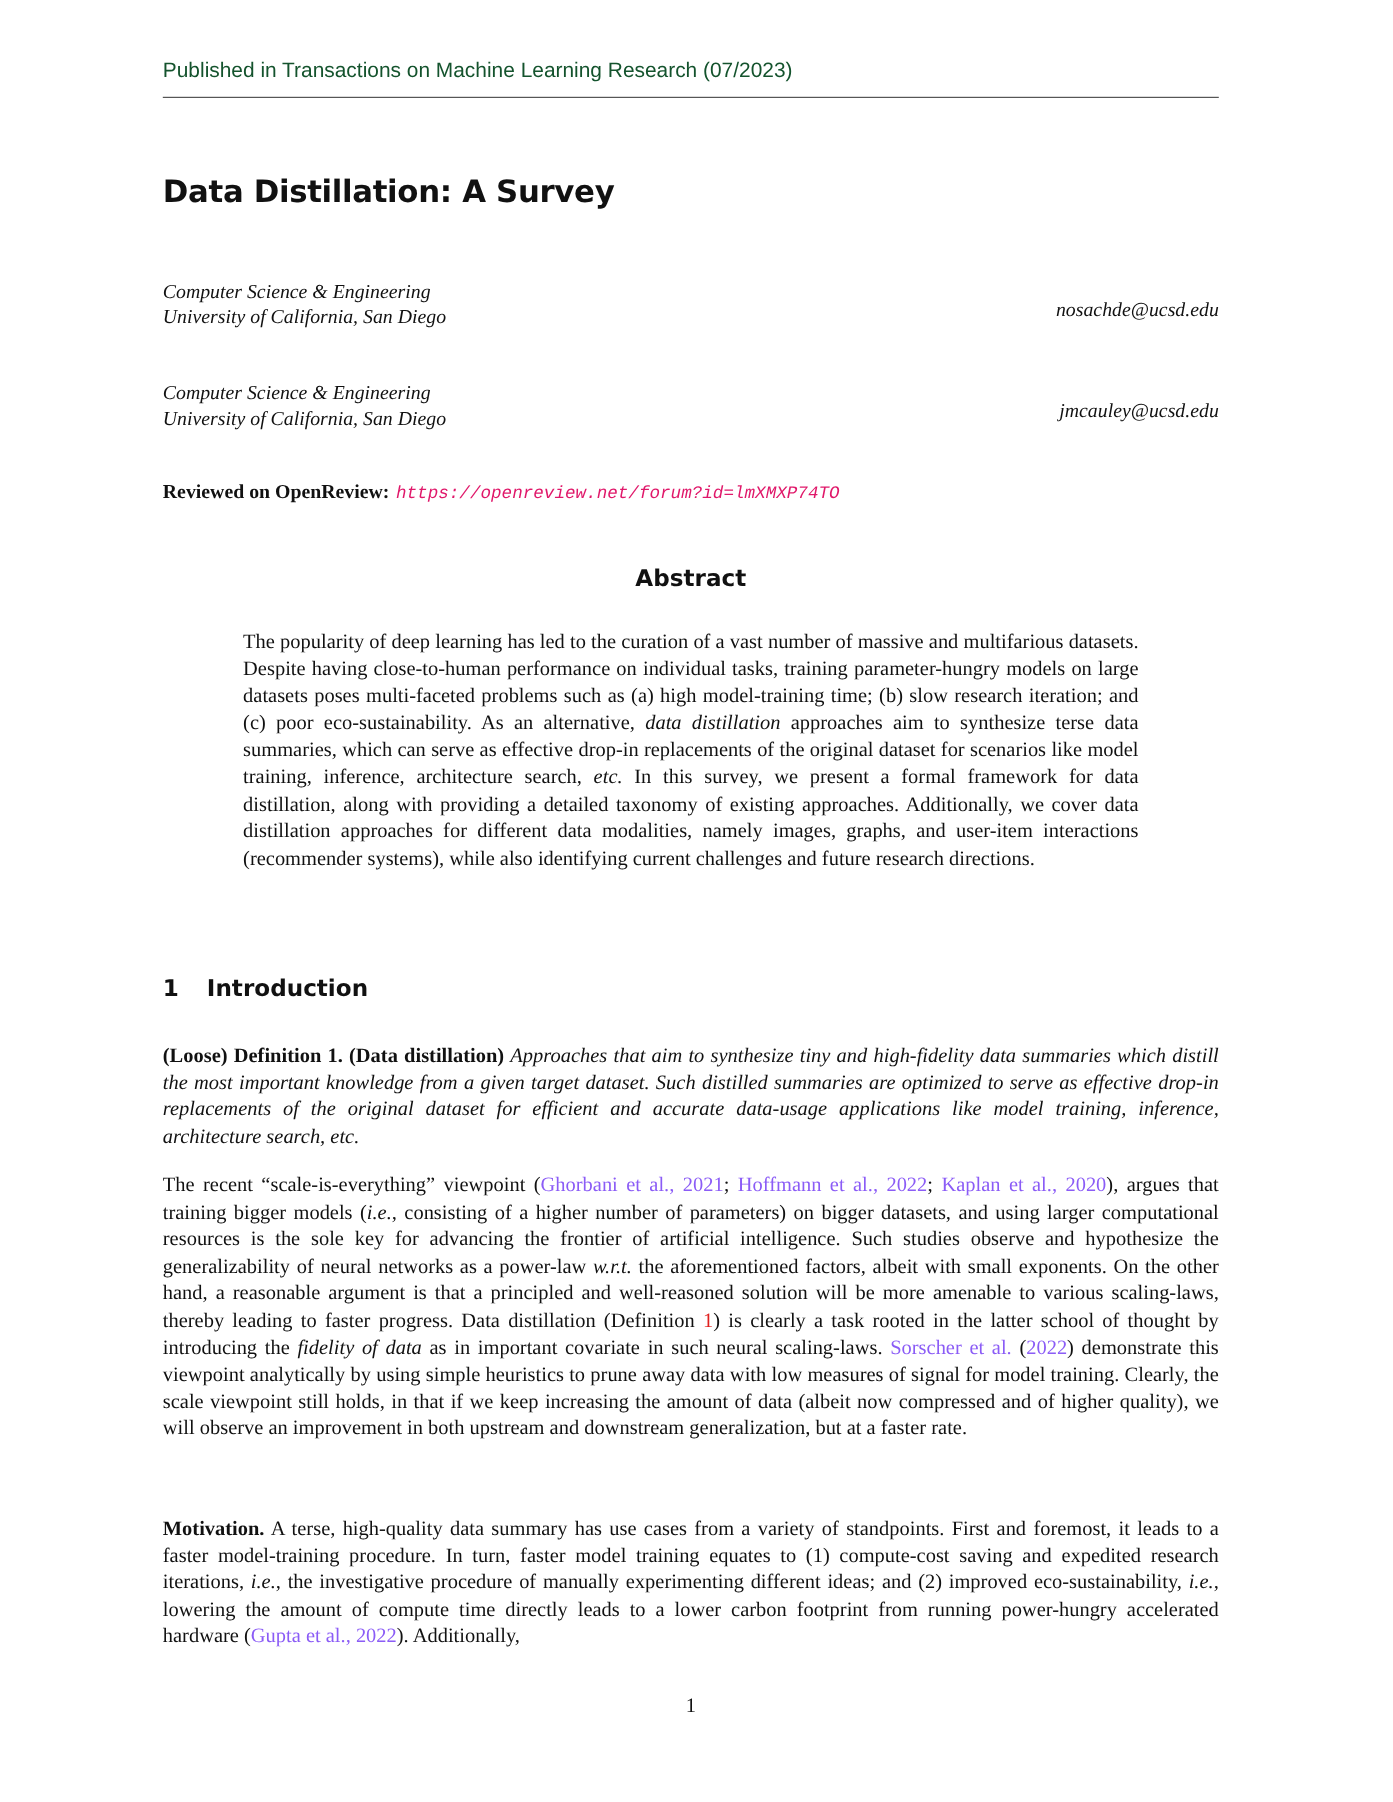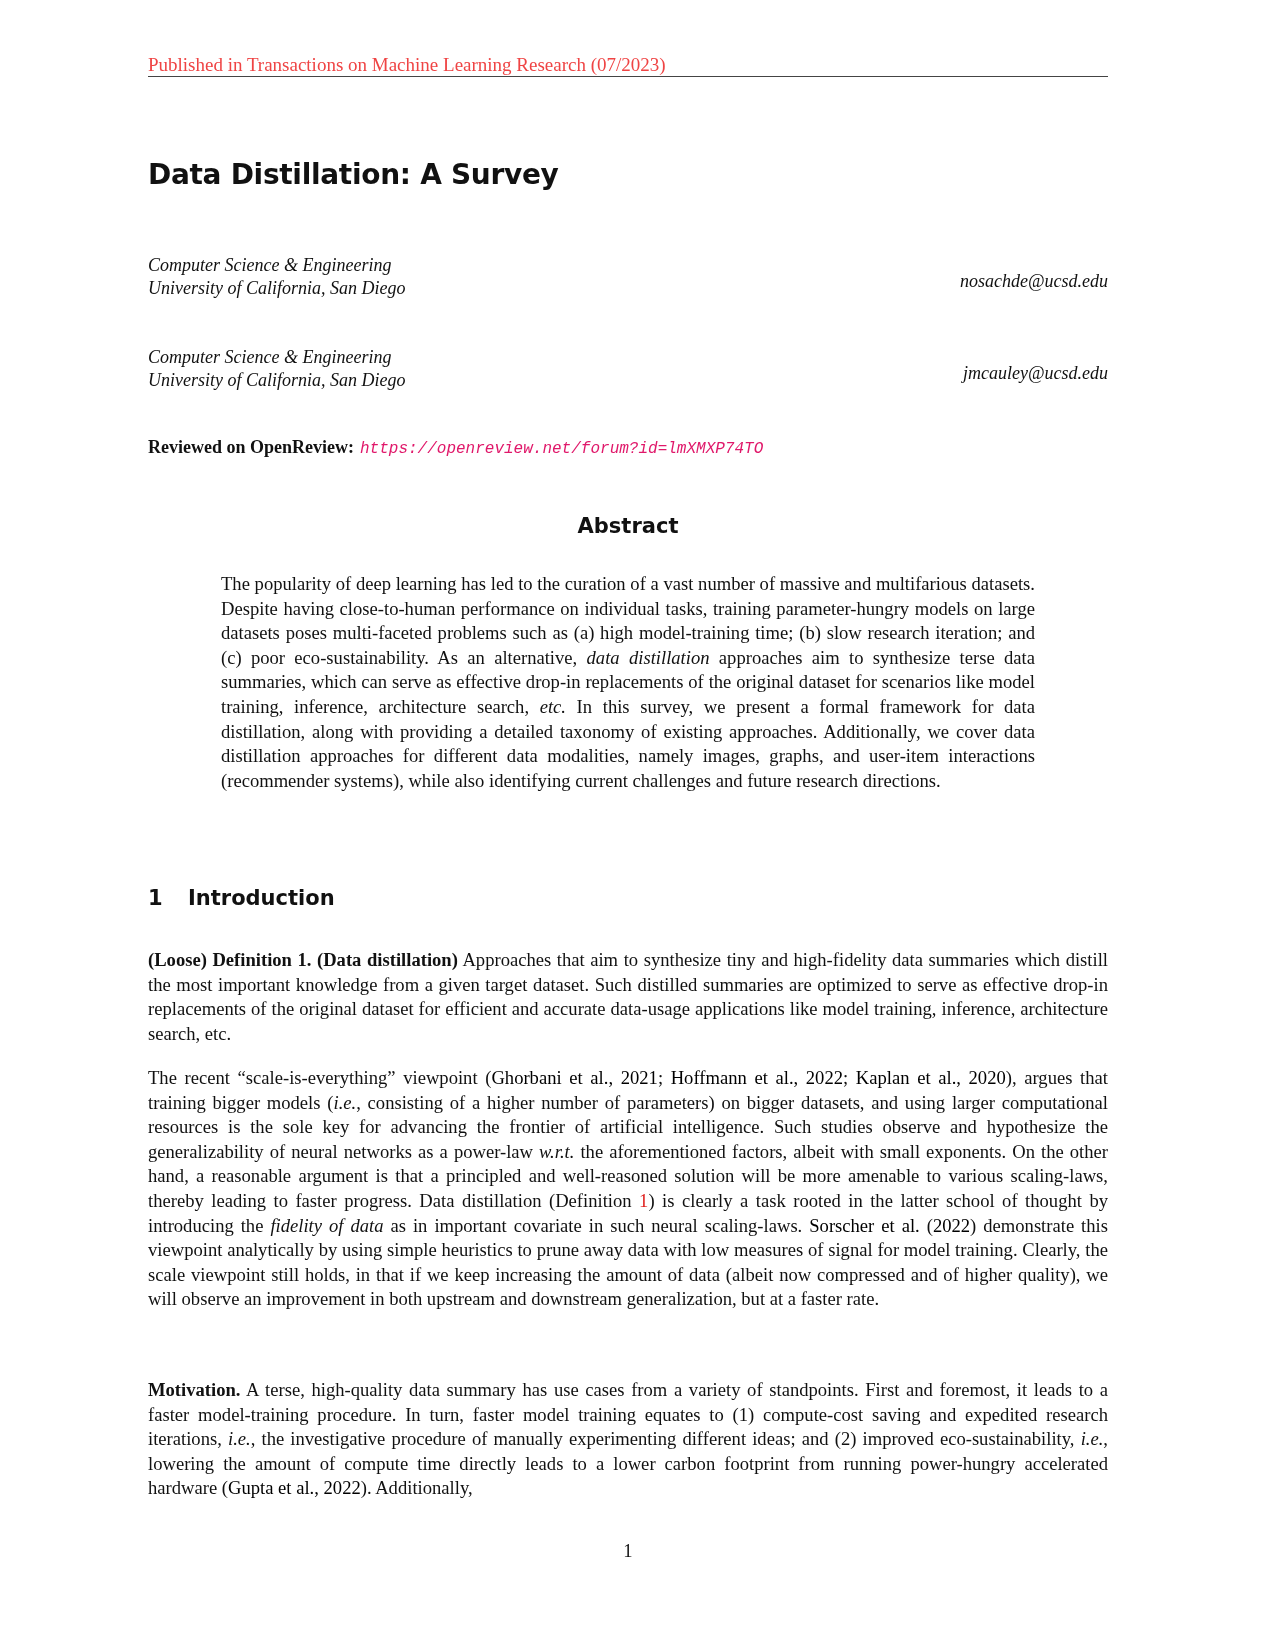--- a/index.html
+++ b/index.html
@@ -1,42 +1,42 @@
 <!DOCTYPE html>
 <html><head>
 <meta charset="utf-8">
 <style>
   html, body { margin: 0; padding: 0; background: #ffffff; }
   body { width: 1266px; height: 1638px; position: relative; overflow: hidden;
          font-family: "DejaVu Serif", "Liberation Serif", serif; color: #111; }
   .page { position: absolute; left: 148px; width: 960px; top: 0; }
   .running-head { position: absolute; top: 54px; left: 0; width: 960px;
-                  font-size: 19px; font-family: Liberation Serif, serif; color: #ef4444;
-                  padding-bottom: 0; border-bottom: 1.6px solid #444; }
+                  font-size: 19px; font-family: Liberation Sans, sans-serif; color: #14532d;
+                  padding-bottom: 12px; border-bottom: 1.6px solid #444; }
   .title { position: absolute; top: 158px; left: 0; font-family: "DejaVu Sans", sans-serif;
            font-weight: bold; font-size: 28px; letter-spacing: -0.3px; color: #111; margin: 0; }
   .author { position: absolute; left: 0; width: 960px; font-family: "Liberation Serif", serif; font-size: 18px; line-height: 23px; }
   .author .name { font-weight: bold; font-size: 19px; }
   .author .aff { font-style: italic; }
   .author .email { position: absolute; right: 0; top: 16px; font-style: italic; }
   .reviewed { position: absolute; top: 437px; left: 0; font-family: "Liberation Serif", serif; font-size: 18px; }
   .reviewed .lbl { font-weight: bold; }
   .reviewed .url { font-family: "Liberation Mono", monospace; font-style: italic; color: #e0186a; font-size: 16px; margin-left: 6px; }
   .abs-heading { position: absolute; top: 514px; left: 0; width: 960px; text-align: center;
                  font-family: "DejaVu Sans", sans-serif; font-weight: bold; font-size: 21px; margin: 0; }
   .abstract { position: absolute; top: 572px; left: 73px; width: 814px; font-family: "Liberation Serif", serif;
               font-size: 18.6px; line-height: 24.6px; text-align: justify; margin: 0; }
   .sec-heading { position: absolute; top: 886px; left: 0; font-family: "DejaVu Sans", sans-serif;
                  font-weight: bold; font-size: 21px; margin: 0; }
   .sec-heading .num { display: inline-block; width: 40px; }
   .body-p { position: absolute; left: 0; width: 960px; font-family: "Liberation Serif", serif;
             font-size: 18.6px; line-height: 24.6px; text-align: justify; margin: 0; }
   .def-lbl { font-weight: bold; }
-  .def-text { }
-  .cite { color: #000000; }
+  .def-text { font-style: italic; }
+  .cite { color: #8b5cf6; }
   .ref { color: #e0201e; }
   em { font-style: italic; }
   .bold-lead { font-weight: bold; }
   .page-num { position: absolute; top: 1540px; left: 0; width: 960px; text-align: center;
               font-family: "Liberation Serif", serif; font-size: 18.6px; }
 </style>
 </head>
 <body>
 
 <div class="page">

